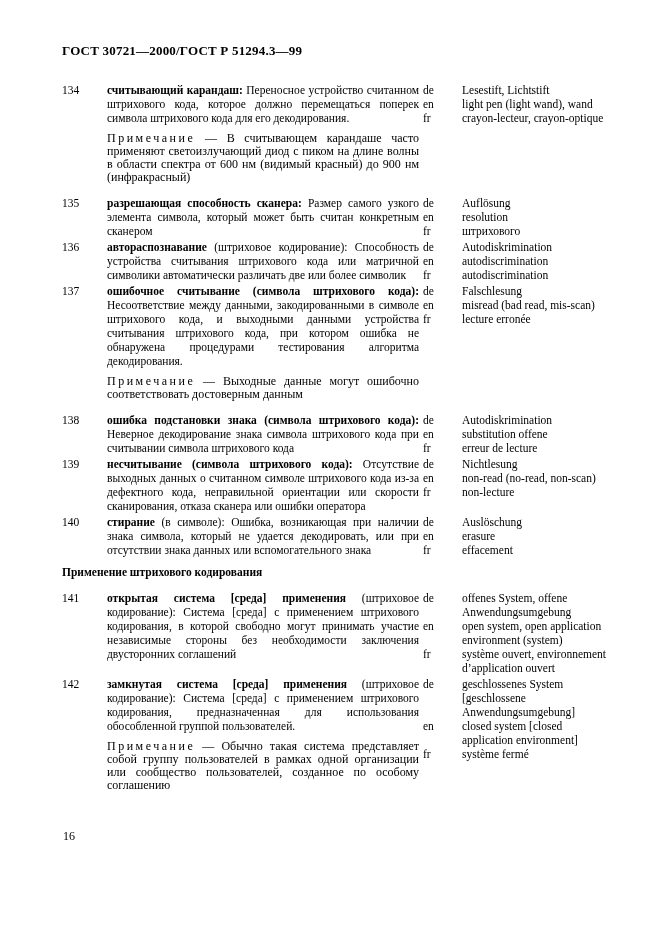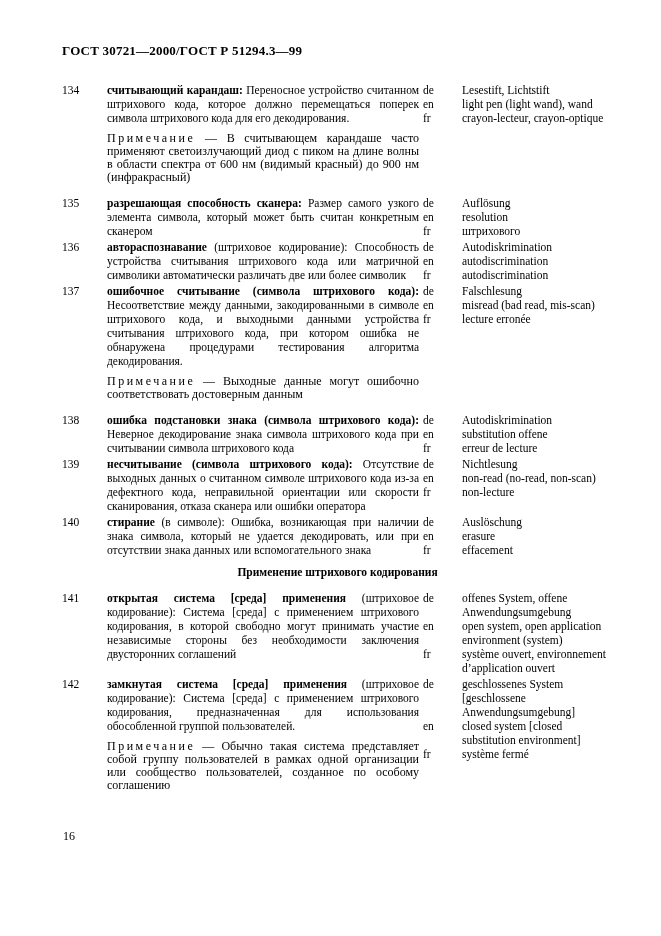--- a/index.html
+++ b/index.html
@@ -46,21 +46,20 @@
   .trow {
     display: grid;
     grid-template-columns: 23px 1fr;
     column-gap: 16px;
   }
   .lang { }
   .ttext { }
   .section-heading {
     font-weight: bold;
     font-size: 11.5px;
-    text-align: center;
     margin: 9px 0 13px 0;
     width: 100%;
   }
   .page-number {
     position: absolute;
     left: 63px;
     top: 829px;
     font-size: 12px;
   }
 </style>
@@ -249,21 +248,21 @@
       <p class="def"><span class="term">замкнутая система [среда] применения</span> <span>(штриховое кодирование):</span> <span>Система [среда] с применением штрихового кодирования, предназначенная для использования обособленной группой пользователей.</span></p>
       <p class="note"><span class="note-label">Примечание</span> <span>— Обычно такая система представляет собой группу пользователей в рамках одной организации или сообщество пользователей, созданное по особому соглашению</span></p>
     </div>
     <div class="trans">
       <div class="trow">
           <span class="lang">de</span>
           <span class="ttext">geschlossenes System [geschlossene Anwendungsumgebung]</span>
         </div>
       <div class="trow">
           <span class="lang">en</span>
-          <span class="ttext">closed system [closed substitution environment]</span>
+          <span class="ttext">closed system [closed application environment]</span>
         </div>
       <div class="trow">
           <span class="lang">fr</span>
           <span class="ttext">système fermé</span>
         </div>
     </div>
   </div>
 
   <div class="page-number">16</div>
 

